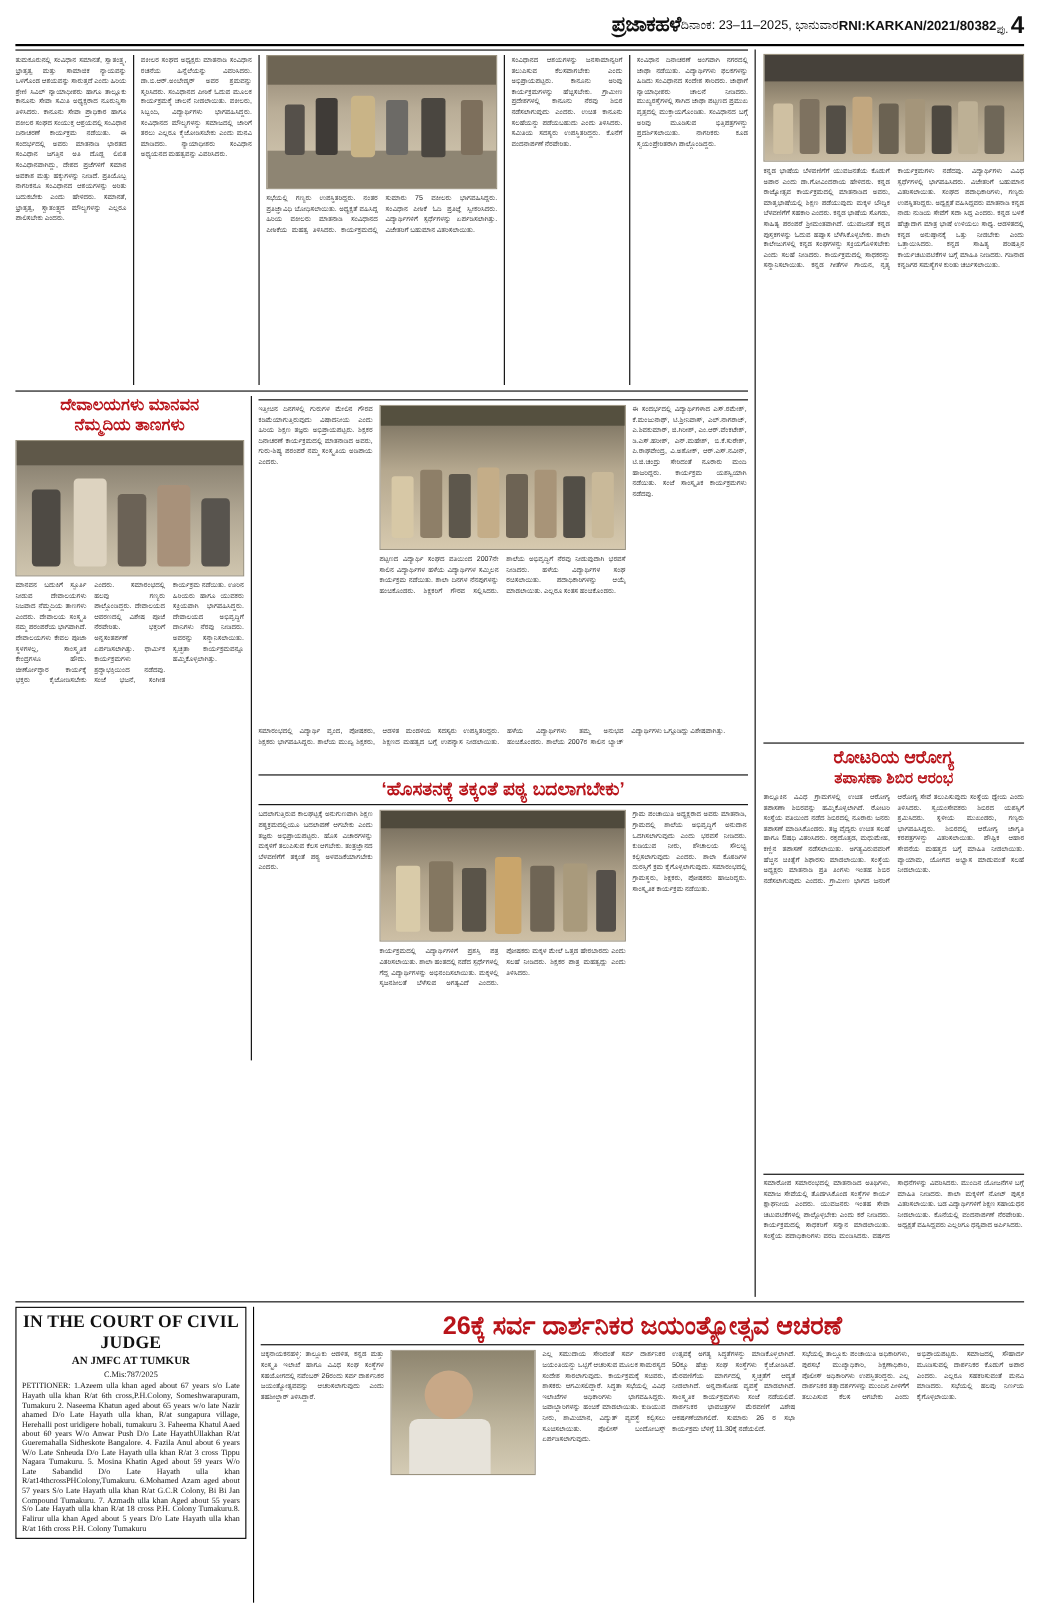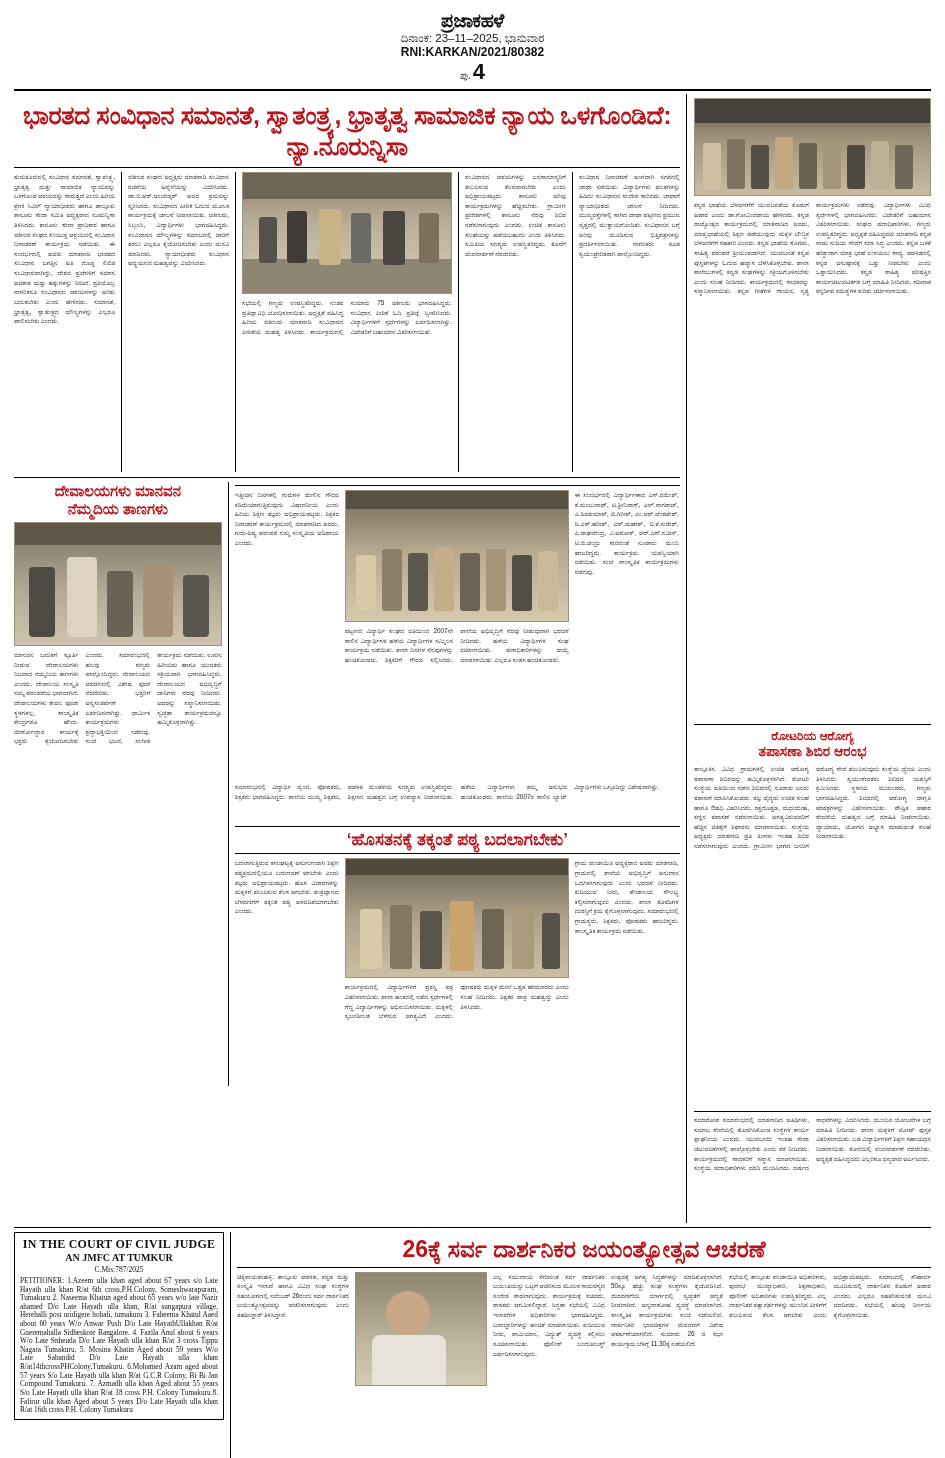--- a/index.html
+++ b/index.html
@@ -1,19 +1,19 @@
 <!DOCTYPE html>
 <html><head>
 <meta charset="utf-8">
 <style>
   html,body{margin:0;padding:0;background:#ffffff;}
   body{width:945px;height:1458px;font-family:"Liberation Serif",serif;color:#111;}
   .page{position:relative;width:945px;height:1458px;box-sizing:border-box;padding:10px 14px;}
   
-  .masthead{display:flex;align-items:center;justify-content:flex-end;border-bottom:2px solid #000;padding-bottom:4px;flex-direction:column;}
+  .masthead{display:flex;align-items:center;justify-content:flex-end;border-bottom:2px solid #000;padding-bottom:4px;}
   .mast-logo{font-family:"Liberation Sans",sans-serif;font-weight:bold;font-size:19px;letter-spacing:-.5px;color:#111;}
   .mast-date{font-size:11.5px;font-family:"Liberation Sans",sans-serif;}
   .mast-rni{font-size:12px;font-weight:bold;font-family:"Liberation Sans",sans-serif;}
   .mast-page{font-size:10px;font-family:"Liberation Sans",sans-serif;display:flex;align-items:baseline;gap:2px;}
   .mast-page .num{font-size:22px;font-weight:bold;}
   .headline-main{
     color:#b8141a;font-weight:bold;font-size:25px;line-height:1.22;text-align:center;
     font-family:"Liberation Sans",sans-serif;letter-spacing:-.4px;margin:6px 0 6px 0;
   }
   .sec-head{
@@ -24,21 +24,21 @@
     font-size:6.4px;line-height:1.5;text-align:justify;column-gap:7px;
     font-family:"Liberation Sans",sans-serif;color:#1a1a1a;word-spacing:-0.3px;
     hyphens:auto;overflow:hidden;
   }
   .photo{background:#c9c2b4;position:relative;overflow:hidden;border:1px solid #9a927f;}
   .photo .band{position:absolute;left:0;right:0;}
   .vline{border-left:1px solid #000;}
   .hline{border-top:1px solid #000;}
   
   .court{border:1px solid #000;padding:4px 5px;font-family:"Liberation Serif",serif;font-size:7.3px;line-height:1.18;text-align:justify;}
-  .court h3{font-size:12px;text-align:center;margin:0 0 1px 0;font-weight:bold;letter-spacing:.2px;}
+  .court h3{font-size:16px;text-align:center;margin:0 0 1px 0;font-weight:bold;letter-spacing:.2px;}
   .court h4{font-size:10px;text-align:center;margin:0 0 2px 0;font-weight:bold;font-family:Liberation Serif, serif;}
   .court .cmis{text-align:center;font-size:7.5px;margin-bottom:2px;}
   .big-red-head{
     color:#b8141a;font-weight:bold;font-size:23px;text-align:center;font-family:"Liberation Sans",sans-serif;
     line-height:1.15;margin:4px 0 4px;
   }
   .phone-box{border:1px solid #000;text-align:center;padding:2px;font-family:"Liberation Sans",sans-serif;font-size:8px;line-height:1.35;margin-top:3px;}
 </style>
 </head>
 <body>
@@ -52,21 +52,20 @@
     <div class="mast-page">
       <span>ಪು.</span>
       <span class="num">4</span>
     </div>
   </div>
 
   <div style="display:flex;margin-top:3px;">
 
     <div style="width:672px;padding-right:6px;box-sizing:border-box;">
 
-      <div class="headline-main">ಭಾರತದ ಸಂವಿಧಾನ ಸಮಾನತೆ, ಸ್ವಾತಂತ್ರ್ಯ, ಭ್ರಾತೃತ್ವ ಸಾಮಾಜಿಕ ನ್ಯಾಯ ಒಳಗೊಂಡಿದೆ: ನ್ಯಾ.ನೂರುನ್ನಿಸಾ</div>
       <div class="hline" style="margin-bottom:4px;"></div>
 
       <div style="display:flex;gap:6px;height:300px;overflow:hidden;">
         <div style="width:104px;">
           <div class="body-col" style="height:300px;">ತುಮಕೂರುನಲ್ಲಿ ಸಂವಿಧಾನ ಸಮಾನತೆ, ಸ್ವಾತಂತ್ರ್ಯ, ಭ್ರಾತೃತ್ವ ಮತ್ತು ಸಾಮಾಜಿಕ ನ್ಯಾಯವನ್ನು ಒಳಗೊಂಡ ಆಶಯವನ್ನು ಸಾರುತ್ತದೆ ಎಂದು ಹಿರಿಯ ಶ್ರೇಣಿ ಸಿವಿಲ್ ನ್ಯಾಯಾಧೀಶರು ಹಾಗೂ ತಾಲ್ಲೂಕು ಕಾನೂನು ಸೇವಾ ಸಮಿತಿ ಅಧ್ಯಕ್ಷರಾದ ನೂರುನ್ನಿಸಾ ತಿಳಿಸಿದರು. ಕಾನೂನು ಸೇವಾ ಪ್ರಾಧಿಕಾರ ಹಾಗೂ ವಕೀಲರ ಸಂಘದ ಸಂಯುಕ್ತ ಆಶ್ರಯದಲ್ಲಿ ಸಂವಿಧಾನ ದಿನಾಚರಣೆ ಕಾರ್ಯಕ್ರಮ ನಡೆಯಿತು. ಈ ಸಂದರ್ಭದಲ್ಲಿ ಅವರು ಮಾತನಾಡಿ ಭಾರತದ ಸಂವಿಧಾನ ಜಗತ್ತಿನ ಅತಿ ದೊಡ್ಡ ಲಿಖಿತ ಸಂವಿಧಾನವಾಗಿದ್ದು, ದೇಶದ ಪ್ರಜೆಗಳಿಗೆ ಸಮಾನ ಅವಕಾಶ ಮತ್ತು ಹಕ್ಕುಗಳನ್ನು ನೀಡಿದೆ. ಪ್ರತಿಯೊಬ್ಬ ನಾಗರಿಕನೂ ಸಂವಿಧಾನದ ಆಶಯಗಳನ್ನು ಅರಿತು ಬದುಕಬೇಕು ಎಂದು ಹೇಳಿದರು. ಸಮಾನತೆ, ಭ್ರಾತೃತ್ವ, ಸ್ವಾತಂತ್ರ್ಯದ ಮೌಲ್ಯಗಳನ್ನು ಎಲ್ಲರೂ ಪಾಲಿಸಬೇಕು ಎಂದರು.</div>
         </div>
         <div class="vline" style="width:0;"></div>
         <div style="width:104px;">
           <div class="body-col" style="height:300px;">ವಕೀಲರ ಸಂಘದ ಅಧ್ಯಕ್ಷರು ಮಾತನಾಡಿ ಸಂವಿಧಾನ ರಚನೆಯ ಹಿನ್ನೆಲೆಯನ್ನು ವಿವರಿಸಿದರು. ಡಾ.ಬಿ.ಆರ್.ಅಂಬೇಡ್ಕರ್ ಅವರ ಶ್ರಮವನ್ನು ಸ್ಮರಿಸಿದರು. ಸಂವಿಧಾನದ ಪೀಠಿಕೆ ಓದುವ ಮೂಲಕ ಕಾರ್ಯಕ್ರಮಕ್ಕೆ ಚಾಲನೆ ನೀಡಲಾಯಿತು. ವಕೀಲರು, ಸಿಬ್ಬಂದಿ, ವಿದ್ಯಾರ್ಥಿಗಳು ಭಾಗವಹಿಸಿದ್ದರು. ಸಂವಿಧಾನದ ಮೌಲ್ಯಗಳನ್ನು ಸಮಾಜದಲ್ಲಿ ಜಾರಿಗೆ ತರಲು ಎಲ್ಲರೂ ಕೈಜೋಡಿಸಬೇಕು ಎಂದು ಮನವಿ ಮಾಡಿದರು. ನ್ಯಾಯಾಧೀಶರು ಸಂವಿಧಾನ ಅಧ್ಯಯನದ ಮಹತ್ವವನ್ನು ವಿವರಿಸಿದರು.</div>
         </div>
@@ -181,21 +180,21 @@
         <div style="position:absolute;left:104px;bottom:6px;width:18px;height:46px;background:#6b6252;border-radius:3px;"></div>
         <div style="position:absolute;left:128px;bottom:6px;width:18px;height:50px;background:#a4957a;border-radius:3px;"></div>
         <div style="position:absolute;left:152px;bottom:6px;width:18px;height:44px;background:#4d4840;border-radius:3px;"></div>
         <div style="position:absolute;left:176px;bottom:6px;width:18px;height:48px;background:#bdb095;border-radius:3px;"></div>
         <div style="position:absolute;left:200px;bottom:6px;width:18px;height:44px;background:#6f6758;border-radius:3px;"></div>
       </div>
       <div class="body-col" style="column-count:2;height:520px;margin-top:4px;">ಕನ್ನಡ ಭಾಷೆಯ ಬೆಳವಣಿಗೆಗೆ ಯುವಜನತೆಯ ಕೊಡುಗೆ ಅಪಾರ ಎಂದು ಡಾ.ಗೋವಿಂದರಾಯ ಹೇಳಿದರು. ಕನ್ನಡ ರಾಜ್ಯೋತ್ಸವ ಕಾರ್ಯಕ್ರಮದಲ್ಲಿ ಮಾತನಾಡಿದ ಅವರು, ಮಾತೃಭಾಷೆಯಲ್ಲಿ ಶಿಕ್ಷಣ ಪಡೆಯುವುದು ಮಕ್ಕಳ ಬೌದ್ಧಿಕ ಬೆಳವಣಿಗೆಗೆ ಸಹಕಾರಿ ಎಂದರು. ಕನ್ನಡ ಭಾಷೆಯ ಸೊಗಡು, ಸಾಹಿತ್ಯ ಪರಂಪರೆ ಶ್ರೀಮಂತವಾಗಿದೆ. ಯುವಜನತೆ ಕನ್ನಡ ಪುಸ್ತಕಗಳನ್ನು ಓದುವ ಹವ್ಯಾಸ ಬೆಳೆಸಿಕೊಳ್ಳಬೇಕು. ಶಾಲಾ ಕಾಲೇಜುಗಳಲ್ಲಿ ಕನ್ನಡ ಸಂಘಗಳನ್ನು ಸಕ್ರಿಯಗೊಳಿಸಬೇಕು ಎಂದು ಸಲಹೆ ನೀಡಿದರು. ಕಾರ್ಯಕ್ರಮದಲ್ಲಿ ಸಾಧಕರನ್ನು ಸನ್ಮಾನಿಸಲಾಯಿತು. ಕನ್ನಡ ಗೀತೆಗಳ ಗಾಯನ, ನೃತ್ಯ ಕಾರ್ಯಕ್ರಮಗಳು ನಡೆದವು. ವಿದ್ಯಾರ್ಥಿಗಳು ವಿವಿಧ ಸ್ಪರ್ಧೆಗಳಲ್ಲಿ ಭಾಗವಹಿಸಿದರು. ವಿಜೇತರಿಗೆ ಬಹುಮಾನ ವಿತರಿಸಲಾಯಿತು. ಸಂಘದ ಪದಾಧಿಕಾರಿಗಳು, ಗಣ್ಯರು ಉಪಸ್ಥಿತರಿದ್ದರು. ಅಧ್ಯಕ್ಷತೆ ವಹಿಸಿದ್ದವರು ಮಾತನಾಡಿ ಕನ್ನಡ ನಾಡು ನುಡಿಯ ಸೇವೆಗೆ ಸದಾ ಸಿದ್ಧ ಎಂದರು. ಕನ್ನಡ ಬಳಕೆ ಹೆಚ್ಚಾದಾಗ ಮಾತ್ರ ಭಾಷೆ ಉಳಿಯಲು ಸಾಧ್ಯ. ಆಡಳಿತದಲ್ಲಿ ಕನ್ನಡ ಅನುಷ್ಠಾನಕ್ಕೆ ಒತ್ತು ನೀಡಬೇಕು ಎಂದು ಒತ್ತಾಯಿಸಿದರು. ಕನ್ನಡ ಸಾಹಿತ್ಯ ಪರಿಷತ್ತಿನ ಕಾರ್ಯಚಟುವಟಿಕೆಗಳ ಬಗ್ಗೆ ಮಾಹಿತಿ ನೀಡಿದರು. ಗಡಿನಾಡ ಕನ್ನಡಿಗರ ಸಮಸ್ಯೆಗಳ ಕುರಿತು ಚರ್ಚಿಸಲಾಯಿತು.</div>
 
       <div class="hline" style="margin:4px 0;"></div>
 
-      <div class="sec-head" style="font-size:12px;">ರೋಟರಿಯ ಆರೋಗ್ಯ</div>
+      <div class="sec-head" style="font-size:16px;">ರೋಟರಿಯ ಆರೋಗ್ಯ</div>
       <div class="sec-head" style="font-size:14px;">ತಪಾಸಣಾ ಶಿಬಿರ ಆರಂಭ</div>
       <div class="body-col" style="column-count:2;height:344px;margin-top:4px;">ತಾಲ್ಲೂಕಿನ ವಿವಿಧ ಗ್ರಾಮಗಳಲ್ಲಿ ಉಚಿತ ಆರೋಗ್ಯ ತಪಾಸಣಾ ಶಿಬಿರವನ್ನು ಹಮ್ಮಿಕೊಳ್ಳಲಾಗಿದೆ. ರೋಟರಿ ಸಂಸ್ಥೆಯ ವತಿಯಿಂದ ನಡೆದ ಶಿಬಿರದಲ್ಲಿ ನೂರಾರು ಜನರು ತಪಾಸಣೆ ಮಾಡಿಸಿಕೊಂಡರು. ತಜ್ಞ ವೈದ್ಯರು ಉಚಿತ ಸಲಹೆ ಹಾಗೂ ಔಷಧಿ ವಿತರಿಸಿದರು. ರಕ್ತದೊತ್ತಡ, ಮಧುಮೇಹ, ಕಣ್ಣಿನ ತಪಾಸಣೆ ನಡೆಸಲಾಯಿತು. ಅಗತ್ಯವಿರುವವರಿಗೆ ಹೆಚ್ಚಿನ ಚಿಕಿತ್ಸೆಗೆ ಶಿಫಾರಸು ಮಾಡಲಾಯಿತು. ಸಂಸ್ಥೆಯ ಅಧ್ಯಕ್ಷರು ಮಾತನಾಡಿ ಪ್ರತಿ ತಿಂಗಳು ಇಂತಹ ಶಿಬಿರ ನಡೆಸಲಾಗುವುದು ಎಂದರು. ಗ್ರಾಮೀಣ ಭಾಗದ ಜನರಿಗೆ ಆರೋಗ್ಯ ಸೇವೆ ತಲುಪಿಸುವುದು ಸಂಸ್ಥೆಯ ಧ್ಯೇಯ ಎಂದು ತಿಳಿಸಿದರು. ಸ್ವಯಂಸೇವಕರು ಶಿಬಿರದ ಯಶಸ್ಸಿಗೆ ಶ್ರಮಿಸಿದರು. ಸ್ಥಳೀಯ ಮುಖಂಡರು, ಗಣ್ಯರು ಭಾಗವಹಿಸಿದ್ದರು. ಶಿಬಿರದಲ್ಲಿ ಆರೋಗ್ಯ ಜಾಗೃತಿ ಕರಪತ್ರಗಳನ್ನು ವಿತರಿಸಲಾಯಿತು. ಪೌಷ್ಟಿಕ ಆಹಾರ ಸೇವನೆಯ ಮಹತ್ವದ ಬಗ್ಗೆ ಮಾಹಿತಿ ನೀಡಲಾಯಿತು. ವ್ಯಾಯಾಮ, ಯೋಗದ ಅಭ್ಯಾಸ ಮಾಡುವಂತೆ ಸಲಹೆ ನೀಡಲಾಯಿತು.</div>
       <div class="hline" style="margin:3px 0;"></div>
       <div class="body-col" style="column-count:2;height:108px;">ಸಮಾರೋಪ ಸಮಾರಂಭದಲ್ಲಿ ಮಾತನಾಡಿದ ಅತಿಥಿಗಳು, ಸಮಾಜ ಸೇವೆಯಲ್ಲಿ ತೊಡಗಿಸಿಕೊಂಡ ಸಂಸ್ಥೆಗಳ ಕಾರ್ಯ ಶ್ಲಾಘನೀಯ ಎಂದರು. ಯುವಜನರು ಇಂತಹ ಸೇವಾ ಚಟುವಟಿಕೆಗಳಲ್ಲಿ ಪಾಲ್ಗೊಳ್ಳಬೇಕು ಎಂದು ಕರೆ ನೀಡಿದರು. ಕಾರ್ಯಕ್ರಮದಲ್ಲಿ ಸಾಧಕರಿಗೆ ಸನ್ಮಾನ ಮಾಡಲಾಯಿತು. ಸಂಸ್ಥೆಯ ಪದಾಧಿಕಾರಿಗಳು ವರದಿ ಮಂಡಿಸಿದರು. ವರ್ಷದ ಸಾಧನೆಗಳನ್ನು ವಿವರಿಸಿದರು. ಮುಂದಿನ ಯೋಜನೆಗಳ ಬಗ್ಗೆ ಮಾಹಿತಿ ನೀಡಿದರು. ಶಾಲಾ ಮಕ್ಕಳಿಗೆ ನೋಟ್ ಪುಸ್ತಕ ವಿತರಿಸಲಾಯಿತು. ಬಡ ವಿದ್ಯಾರ್ಥಿಗಳಿಗೆ ಶಿಕ್ಷಣ ಸಹಾಯಧನ ನೀಡಲಾಯಿತು. ಕೊನೆಯಲ್ಲಿ ವಂದನಾರ್ಪಣೆ ನೆರವೇರಿತು. ಅಧ್ಯಕ್ಷತೆ ವಹಿಸಿದ್ದವರು ಎಲ್ಲರಿಗೂ ಧನ್ಯವಾದ ಅರ್ಪಿಸಿದರು.</div>
     </div>
   </div>
 
   <div class="hline" style="margin:4px 0 4px;"></div>
 
   <div style="display:flex;gap:6px;">

